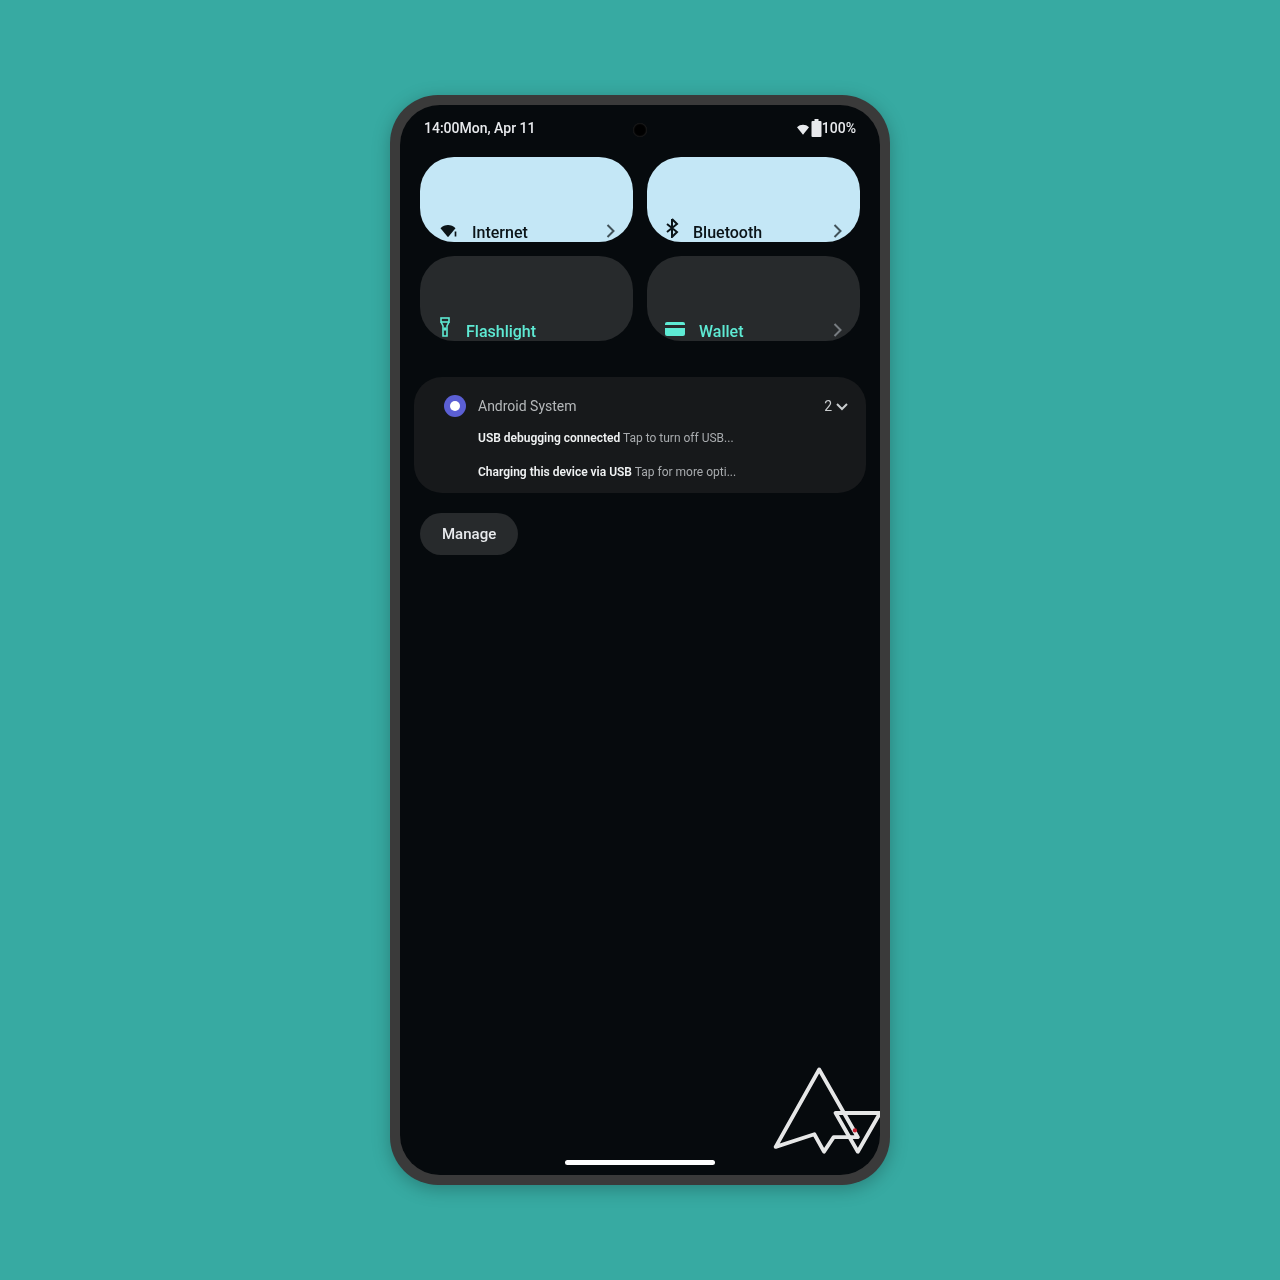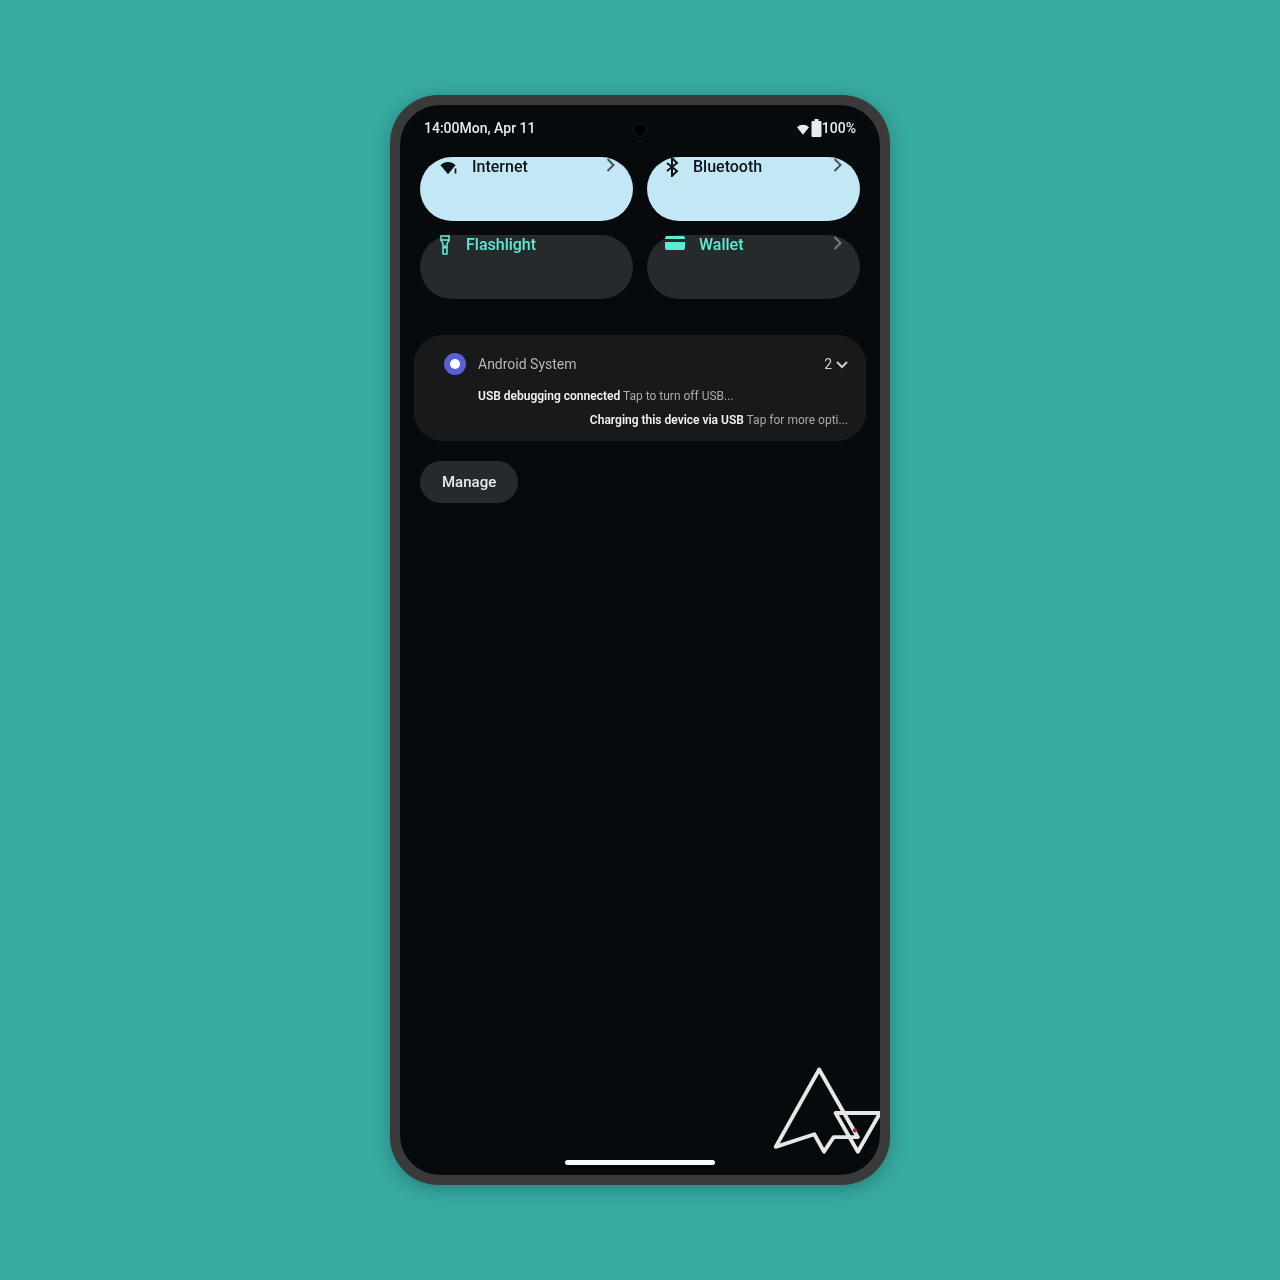--- a/index.html
+++ b/index.html
@@ -55,24 +55,24 @@
   .status-right { display: flex; gap: 0; align-items: center; }
   .status-right svg { display:block; }
 
   .qs-grid {
     display: grid;
     grid-template-columns: 1fr 1fr;
     gap: 14px 14px;
     padding: 12px 20px 18px 20px;
   }
   .qs-tile {
-    height: 64px;
+    height: 85px;
     border-radius: 34px;
     display: flex;
-    align-items: flex-start;
+    align-items: flex-end;
     padding: 0 18px;
     gap: 14px;
     font-size: 16px;
     font-weight: 500;
     cursor: pointer;
   }
   .qs-tile.active { background: #c4e7f6; color: #0b1418; }
   .qs-tile.inactive { background: #272a2c; color: #5eead4; }
   .qs-tile .label { flex: 1; }
   .chevron { opacity: 0.7; }
@@ -110,21 +110,21 @@
     color: #c9ccce;
   }
   .notif-line {
     margin-top: 14px;
     font-size: 12px;
     white-space: nowrap;
     overflow: hidden;
     text-overflow: ellipsis;
     padding-left: 34px;
   }
-  .notif-line + .notif-line { margin-top: 10px; text-align: right; }
+  .notif-line + .notif-line { margin-top: 20px; }
   .notif-title { color: #f0f2f3; font-weight: 600; }
   .notif-body { color: #a8abae; font-weight: 400; }
 
   .manage-row {
     display: flex;
     padding: 20px 20px;
   }
   .manage-btn {
     background: #272a2c;
     color: #e8eaed;

